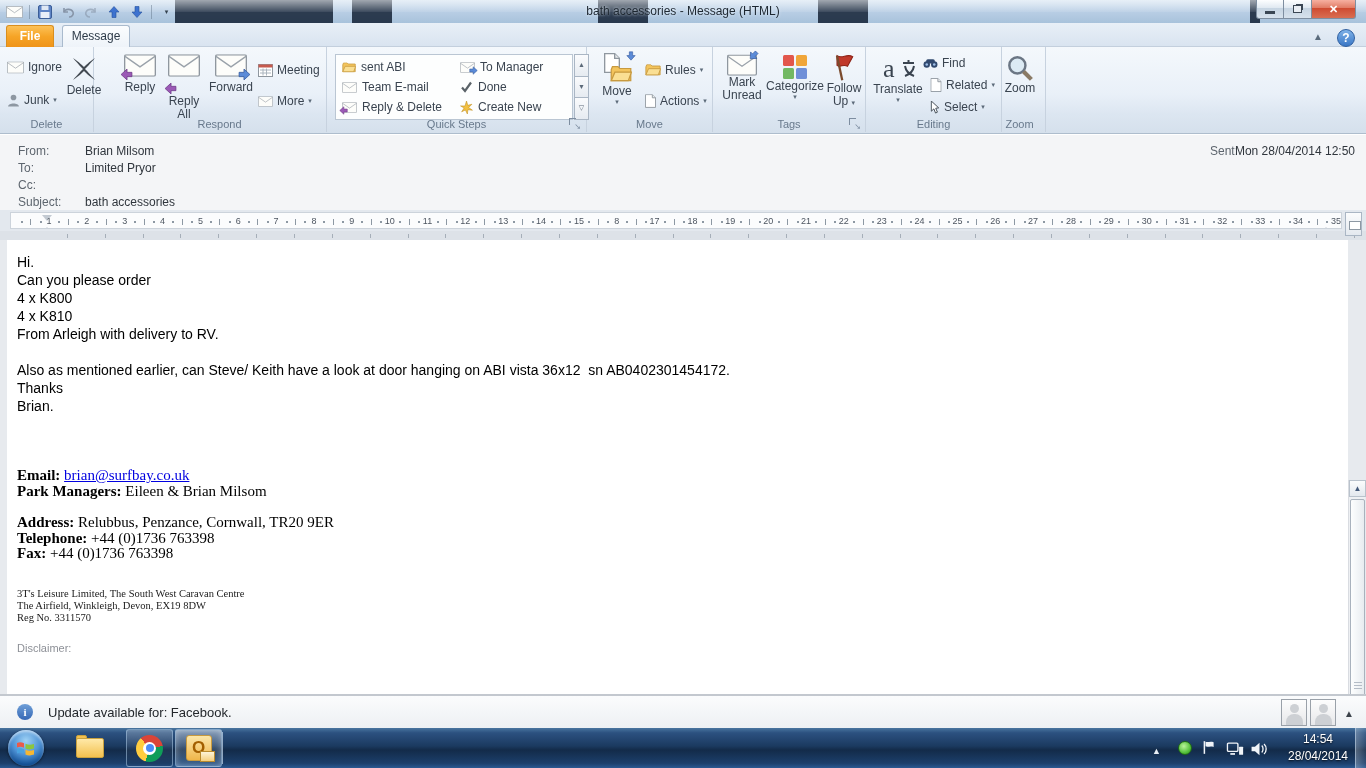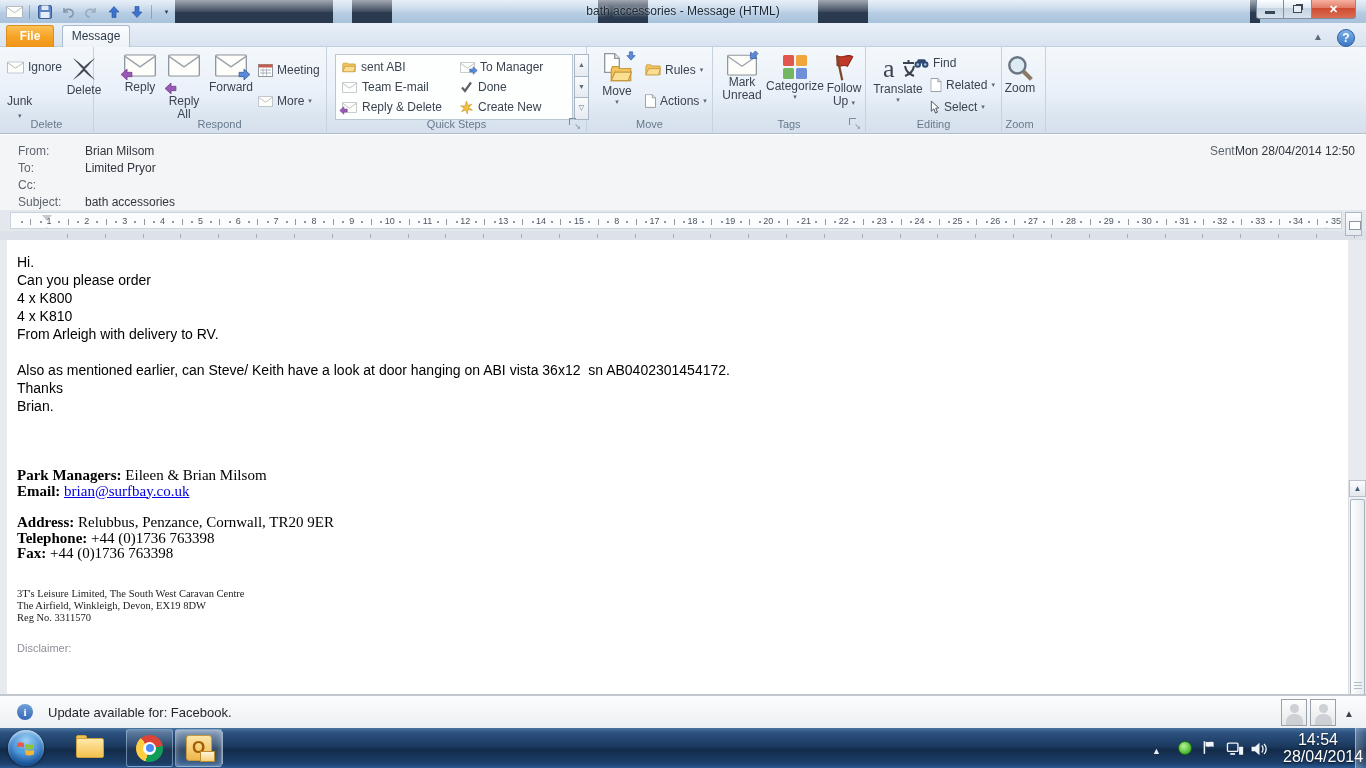--- a/index.html
+++ b/index.html
@@ -142,21 +142,21 @@
   .chrome-ic:after { content:""; position:absolute; left:9.5px; top:9.5px; width:8px; height:8px; border-radius:50%; background:#4a8cf7; }
   .outlook-ic { position:relative; width:26px; height:26px; border-radius:3px;
     background:linear-gradient(180deg,#fbe6a9,#f0b64a); border:1px solid #c89a3f;
     color:#a35f00; font-weight:bold; font-size:17px; text-align:center; line-height:24px; }
   .outlook-ic:after { content:""; position:absolute; right:-4px; bottom:-2px; width:13px; height:9px;
     background:linear-gradient(#fdf4d9,#f5cf7e); border:1px solid #b98a2e; }
   .tray { position:absolute; top:728px; height:40px; color:#fff; }
   .tray-chev { position:absolute; left:1152px; top:746px; font-size:9px; color:#e8eef5; }
   .tray-green { position:absolute; left:1178px; top:741px; width:14px; height:14px; border-radius:50%;
     background:radial-gradient(circle at 40% 35%,#b8f39a,#57c23d 60%,#2e8c1e); border:1px solid #1f6b14; }
-  .clock { position:absolute; left:1283px; top:731px; width:70px; text-align:center; font-size:16px; color:#fff; line-height:17px;
+  .clock { position:absolute; left:1283px; top:731px; width:70px; text-align:center; font-size:12px; color:#fff; line-height:17px;
     text-shadow:0 1px 2px rgba(0,0,0,.8); }
   .showdesk { position:absolute; left:1355px; top:728px; width:11px; height:40px;
     background:linear-gradient(90deg,rgba(255,255,255,.28),rgba(255,255,255,.08)); border-left:1px solid rgba(220,235,250,.6); }
 
   .ic { display:block; }
   svg text { font-family:"Liberation Serif", serif; }
 </style>
 </head>
 <body>
 
@@ -312,21 +312,21 @@
 
   <div class="ribbon">
 
     <div class="rgroup" style="left:0;width:94px;">
       <div class="smallbtn" style="left:7px;top:10px;">
         <svg class="ic" width="17" height="13" viewBox="0 0 24 17">
             <use href="#s-env"></use>
           </svg>
           <span>Ignore</span>
       </div>
-      <div class="smallbtn" style="left:7px;top:43px;flex-direction:column;">
+      <div class="smallbtn" style="left:7px;top:43px;">
         <svg class="ic" width="13" height="13" viewBox="0 0 12 12">
             <use href="#s-person"></use>
           </svg>
           <span>Junk</span>
           <span class="drop">▾</span>
       </div>
       <div class="bigbtn" style="left:60px;top:7px;width:48px;">
         <svg class="ic" width="30" height="30" viewBox="0 0 30 30">
             <path d="M4,4 C10,8 14,12 15,13 C16,12 20,8 26,4 C21,10 17,14 16,15 C17,16 21,20 26,26 C20,22 16,18 15,17 C14,18 10,22 4,26 C9,20 13,16 14,15 C13,14 9,10 4,4 Z" fill="#434a52"></path>
           </svg>
@@ -513,21 +513,21 @@
       <div class="bigbtn" style="left:4px;top:6px;width:56px;">
         <svg class="ic" width="34" height="30" viewBox="0 0 34 30">
           <text x="2" y="24" font-size="26" fill="#3a4450">a</text>
           <g stroke="#3a4450" stroke-width="2" fill="none">
             <path d="M22,10 h11 M27.5,7 v4 M24,13 c1,6 6,9 9,10 M33,13 c-1,6 -6,9 -9,10"></path>
           </g>
         </svg>
         <span class="lbl">Translate</span>
         <span class="drop">▾</span>
       </div>
-      <div class="smallbtn" style="left:48px;top:6px;text-align:center;">
+      <div class="smallbtn" style="left:57px;top:6px;text-align:center;">
         <svg class="ic" width="15" height="11" viewBox="0 0 14 10">
             <use href="#s-binoc"></use>
           </svg>
           <span>Find</span>
       </div>
       <div class="smallbtn" style="left:64px;top:28px;">
         <svg class="ic" width="12" height="14" viewBox="0 0 12 15">
             <use href="#s-page"></use>
           </svg>
           <span>Related</span>
@@ -761,22 +761,22 @@
         <div class="body-line">4 x K800</div>
         <div class="body-line">4 x K810</div>
         <div class="body-line">From Arleigh with delivery to RV.</div>
         <div class="body-line"></div>
         <div class="body-line">Also as mentioned earlier, can Steve/ Keith have a look at door hanging on ABI vista 36x12  sn AB0402301454172.</div>
         <div class="body-line">Thanks</div>
         <div class="body-line">Brian.</div>
 
         <div class="sig">
           <div class="gap"></div>
+          <div><b>Email:</b> <a class="blue">brian@surfbay.co.uk</a></div>
           <div><b>Park Managers:</b><span> Eileen &amp; Brian Milsom</span></div>
-          <div><b>Email:</b> <a class="blue">brian@surfbay.co.uk</a></div>
           <div class="gap"></div>
           <div><b>Address:</b><span> Relubbus, Penzance, Cornwall, TR20 9ER</span></div>
           <div><b>Telephone:</b><span> +44 (0)1736 763398</span></div>
           <div><b>Fax:</b><span> +44 (0)1736 763398</span></div>
         </div>
 
         <div class="fineprint">
           <div>3T's Leisure Limited, The South West Caravan Centre</div>
           <div>The Airfield, Winkleigh, Devon, EX19 8DW</div>
           <div>Reg No. 3311570</div>

